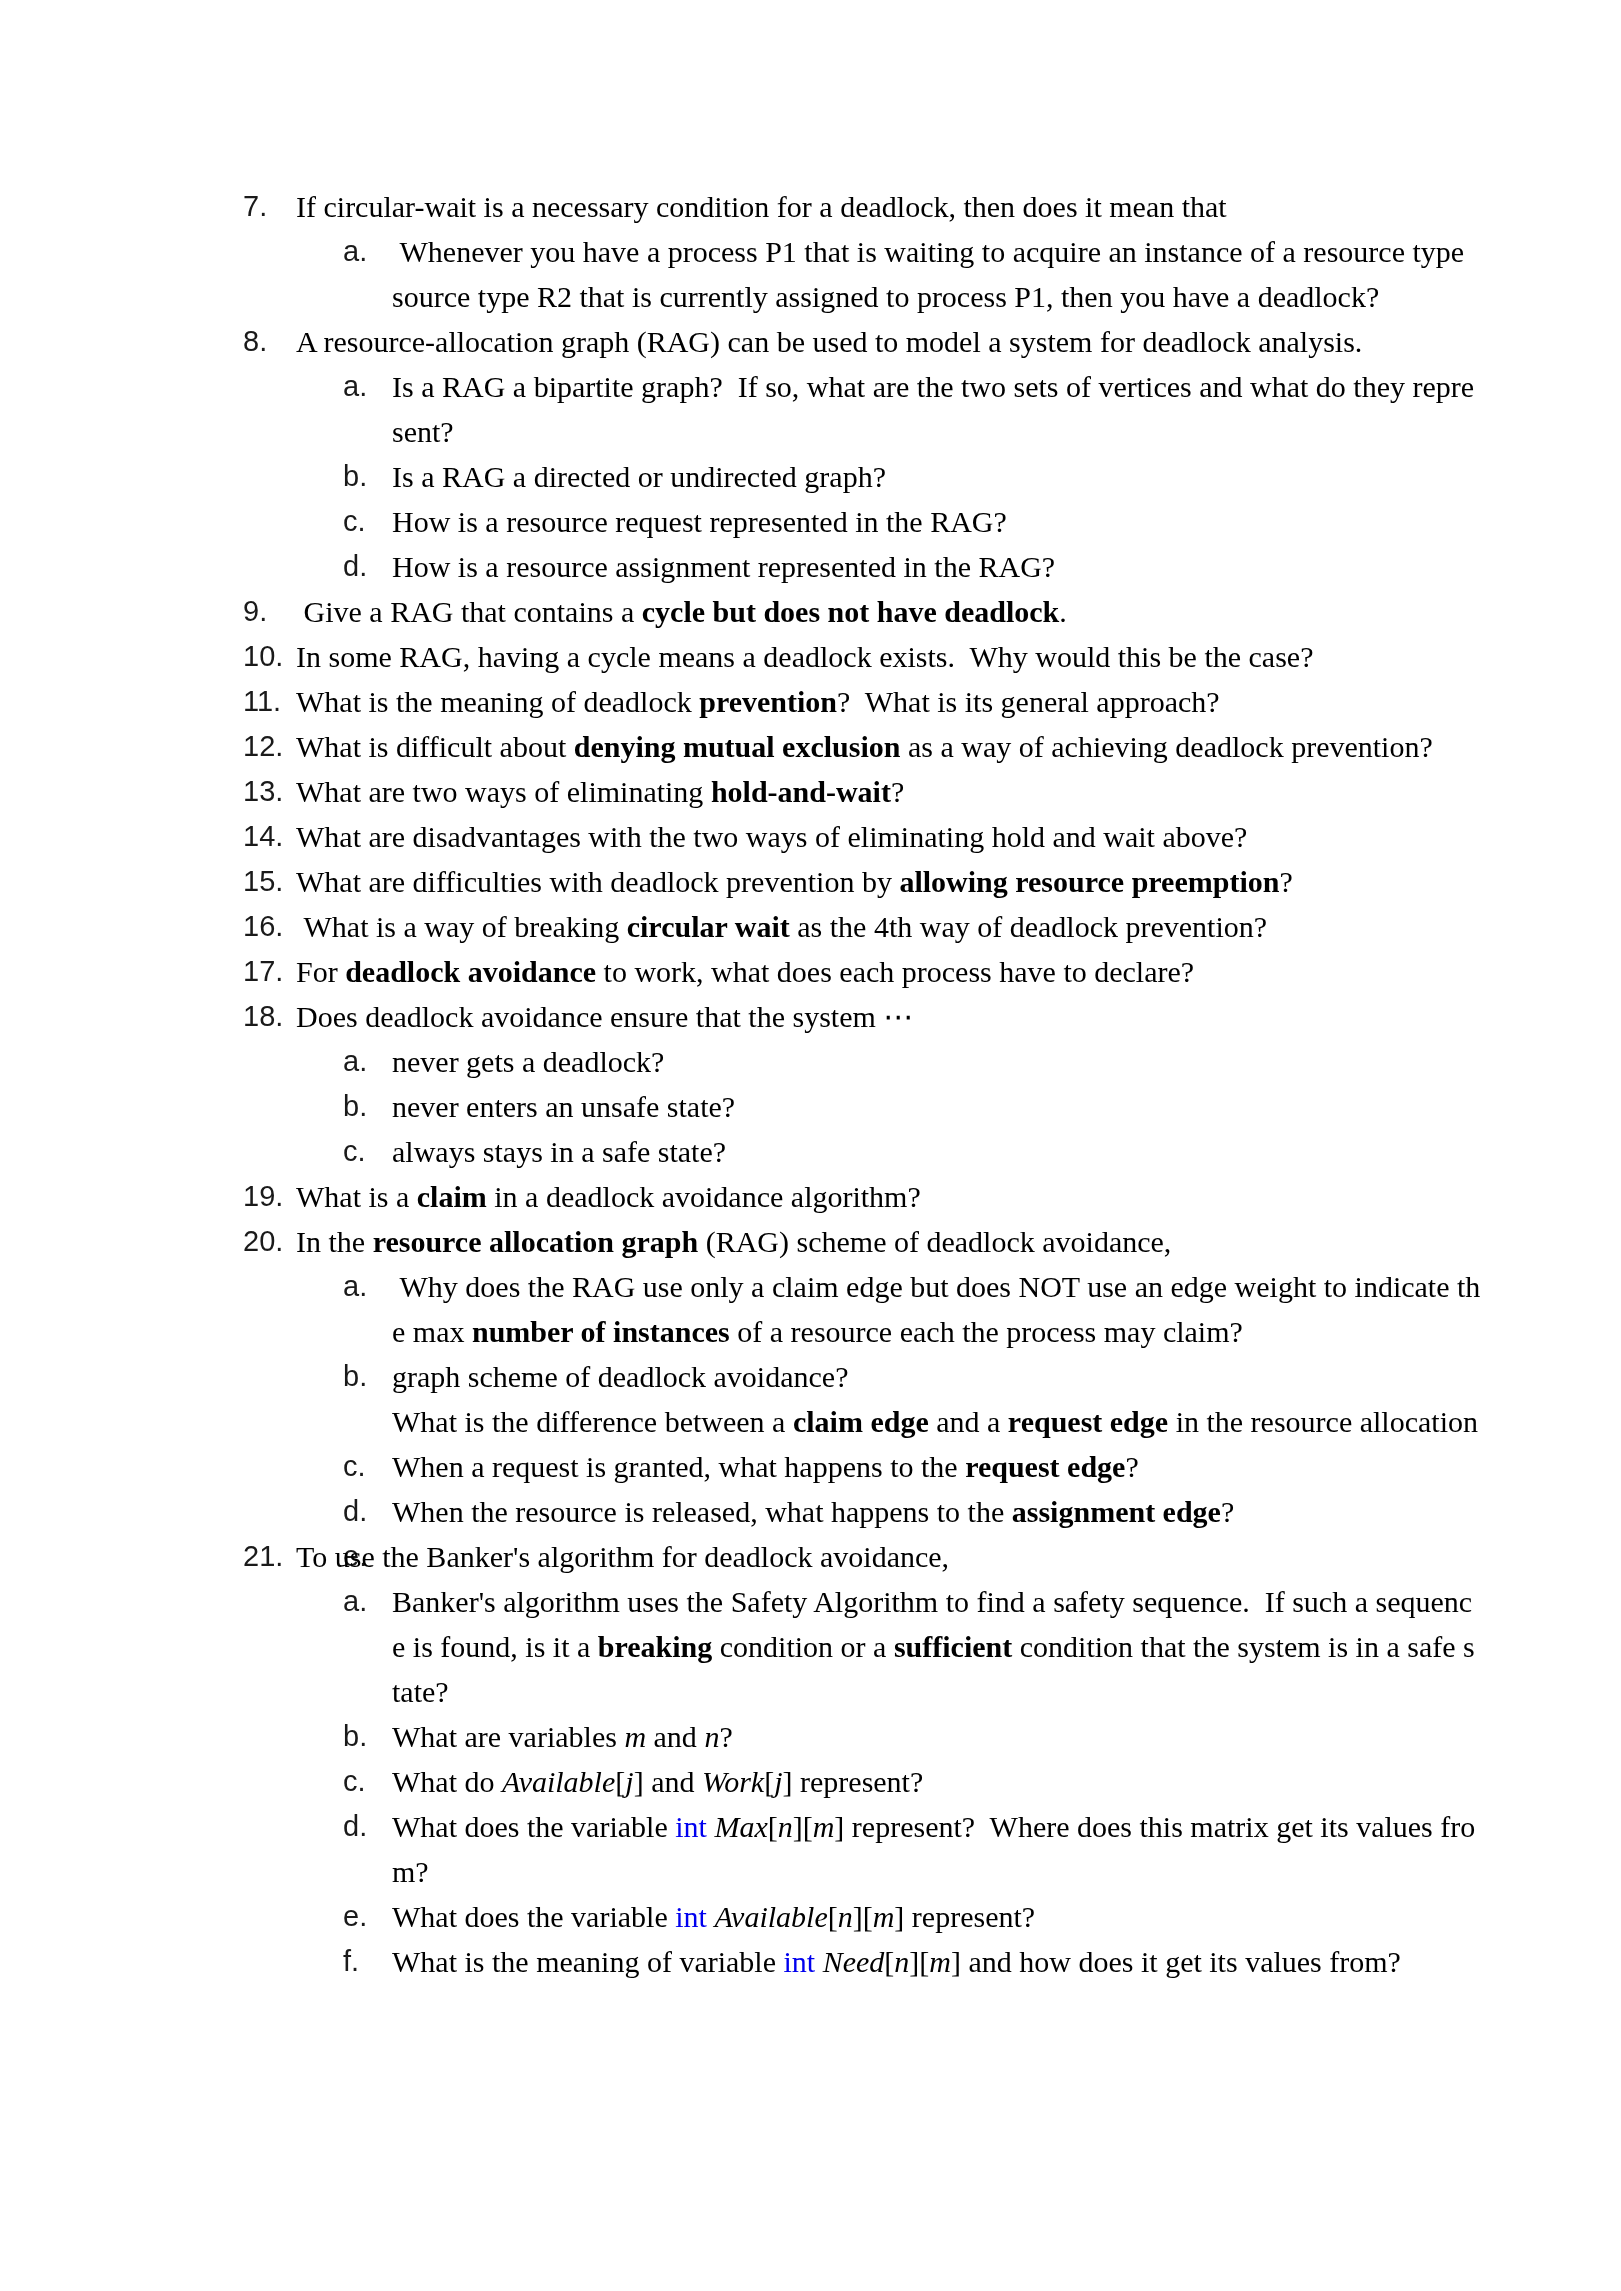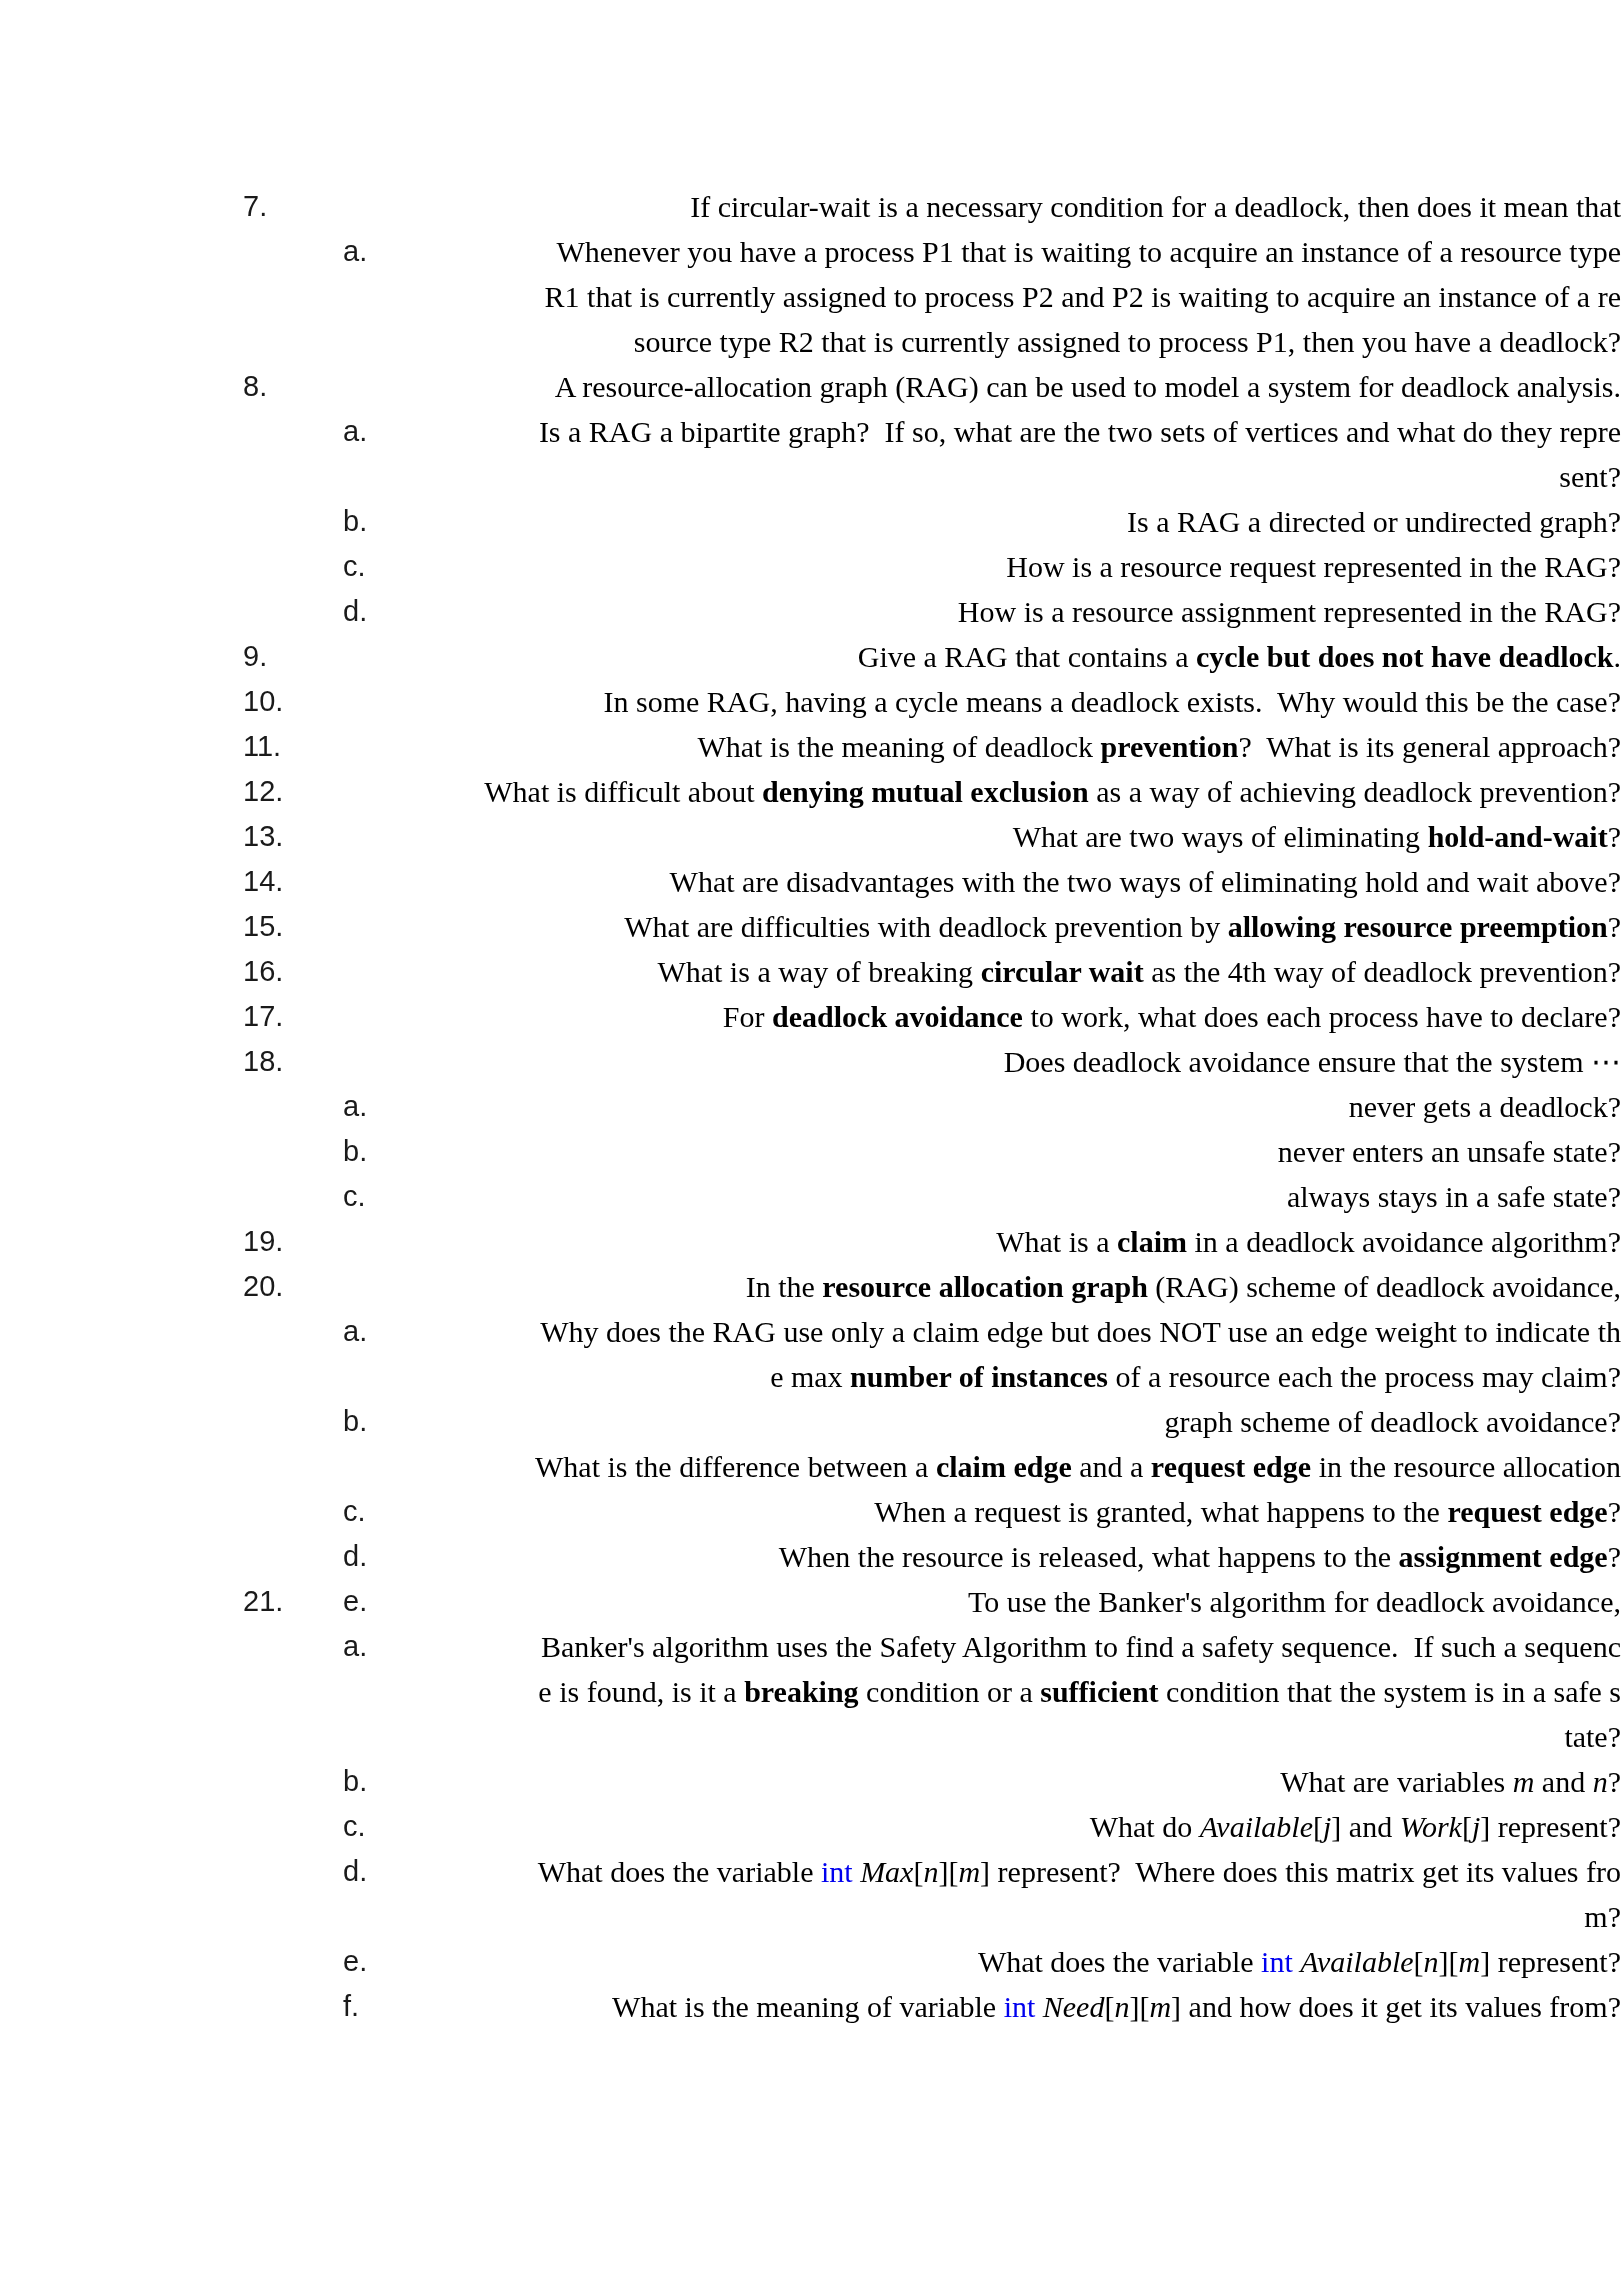--- a/index.html
+++ b/index.html
@@ -21,38 +21,37 @@
   .item.sub  { padding-left: 392px; }
   .num {
     position: absolute;
     top: 0;
     font-family: "Liberation Sans", sans-serif;
     font-size: 29px;
     color: #1a1a1a;
   }
   .item.main > .num { left: 243px; }
   .item.sub  > .num { left: 343px; }
-  .line { white-space: pre-wrap; min-height: 45px; text-align: right; }
+  .line { white-space: pre-wrap; min-height: 45px; }
   .seg-b { font-weight: bold; margin-top: 24px; }
   .seg-i { font-style: italic; }
   .seg-blue { color: #0000EE; margin-top: 28px; }
 </style>
 </head>
 <body>
 
 <div class="page">
   <div id="question-list">
       <div class="item main">
         <span class="num">7.</span>
         <div class="line"><span>If circular-wait is a necessary condition for a deadlock, then does it mean that</span></div>
       </div>
       <div class="item sub">
         <span class="num">a.</span>
         <div class="line"><span> Whenever you have a process P1 that is waiting to acquire an instance of a resource type</span></div>
-        <div class="line"><span>R1 that is currently assigned to process P2 and P2 is waiting to acquire an instance of a re</span></div>
         <div class="line"><span>source type R2 that is currently assigned to process P1, then you have a deadlock?</span></div>
       </div>
       <div class="item main">
         <span class="num">8.</span>
         <div class="line"><span>A resource-allocation graph (RAG) can be used to model a system for deadlock analysis.</span></div>
       </div>
       <div class="item sub">
         <span class="num">a.</span>
         <div class="line"><span>Is a RAG a bipartite graph?  If so, what are the two sets of vertices and what do they repre</span></div>
         <div class="line"><span>sent?</span></div>

